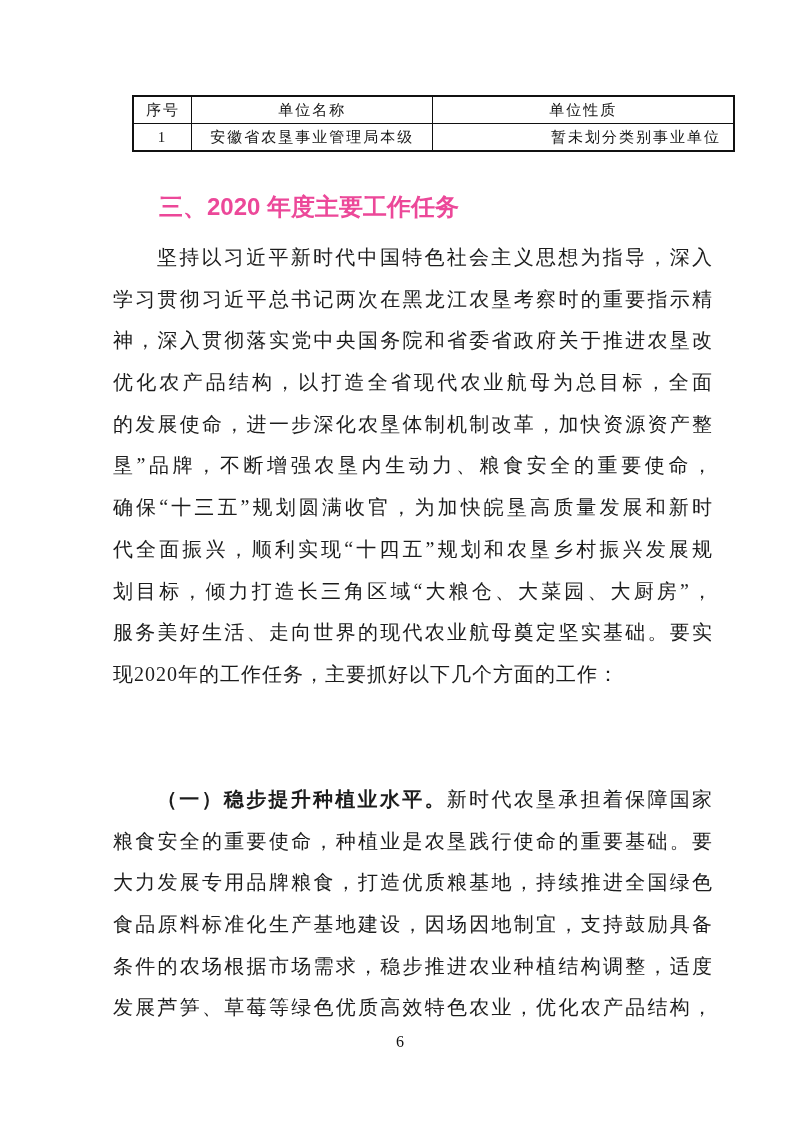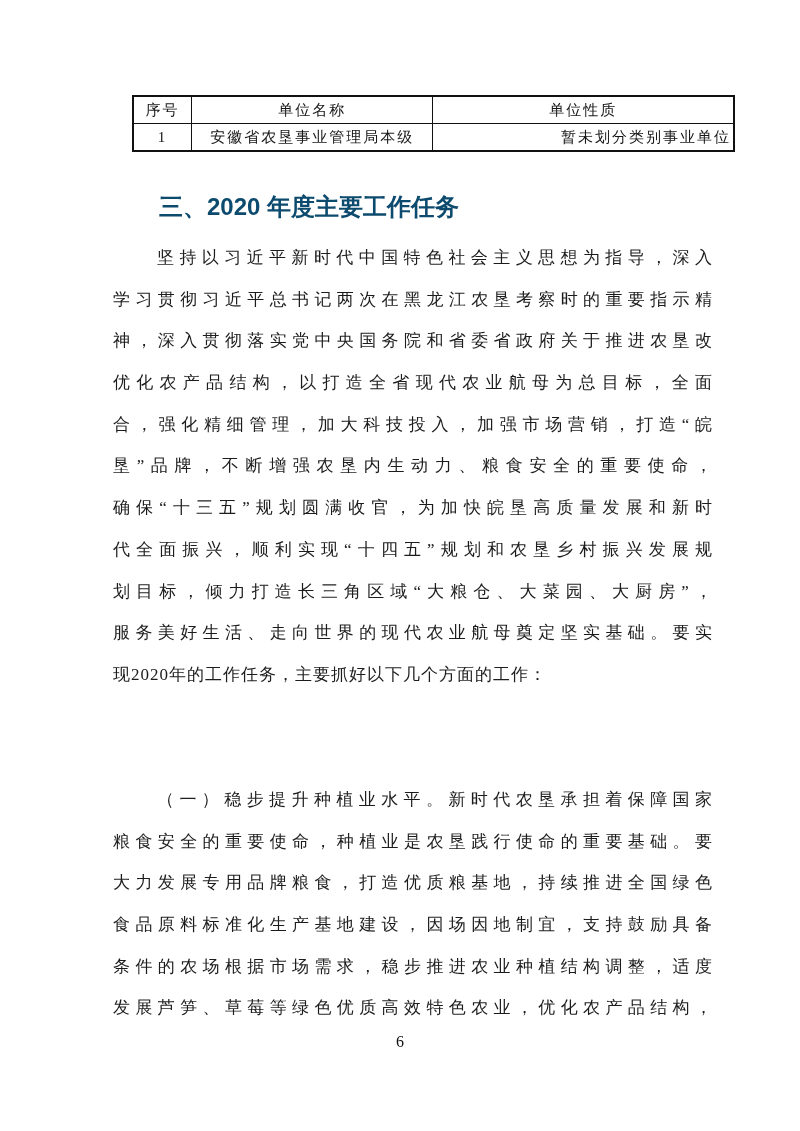--- a/index.html
+++ b/index.html
@@ -25,21 +25,21 @@
     width: 603px;
     border-collapse: collapse;
     table-layout: fixed;
     border: 2px solid #111;
     font-size: 15px;
     color: #161616;
   }
   table.unit-table td, table.unit-table th {
     border: 1px solid #111;
     height: 26px;
-    padding: 0 2px;
+    padding: 0 12px;
     font-weight: normal;
     letter-spacing: 2px;
     overflow: hidden;
     white-space: nowrap;
   }
   .col-no      { width: 58px;  text-align: center; }
   .col-name    { width: 239px; text-align: center; }
   .col-nature  { width: 298px; text-align: center; }
   td.cell-no   { text-align: center; }
   td.cell-name { text-align: center; }
@@ -48,44 +48,44 @@
   
   .section-heading {
     position: absolute;
     left: 113px;
     top: 191px;
     width: 599px;
     text-indent: 46px;
     font-family: "Liberation Sans", "DejaVu Sans", sans-serif;
     font-size: 24px;
     font-weight: bold;
-    color: #0c4a6e;
+    color: #ec4899;
     line-height: 32px;
     white-space: nowrap;
   }
 
   
   .para {
     position: absolute;
     left: 113px;
     width: 599px;
-    font-size: 17px;
+    font-size: 20px;
     color: #1c1c1c;
   }
   .para .line {
     height: 41.7px;
     line-height: 41.7px;
     text-align: justify;
     text-align-last: justify;
     white-space: nowrap;
     overflow: hidden;
   }
   .para .line.indent { text-indent: 44px; }
   .para .line.short  { text-align-last: left; letter-spacing: 1px; }
-  .para .line b { font-weight: normal; }
+  .para .line b { font-weight: bold; }
   #para-0 { top: 237px; }
   #para-1 { top: 779px; }
 
   
   .footer {
     position: absolute;
     left: 0;
     top: 1033px;
     width: 800px;
     text-align: center;
@@ -118,21 +118,21 @@
   </tbody>
     </table>
 
   <div class="section-heading">三、2020 年度主要工作任务</div>
 
   <div class="para" id="para-0">
       <div class="line indent">坚持以习近平新时代中国特色社会主义思想为指导，深入</div>
       <div class="line">学习贯彻习近平总书记两次在黑龙江农垦考察时的重要指示精</div>
       <div class="line">神，深入贯彻落实党中央国务院和省委省政府关于推进农垦改</div>
       <div class="line">优化农产品结构，以打造全省现代农业航母为总目标，全面</div>
-      <div class="line">合，强化精细管理，加大科技投入，加强市场营销，打造“皖</div>
+      <div class="line">的发展使命，进一步深化农垦体制机制改革，加快资源资产整</div>
       <div class="line">垦”品牌，不断增强农垦内生动力、粮食安全的重要使命，</div>
       <div class="line">确保“十三五”规划圆满收官，为加快皖垦高质量发展和新时</div>
       <div class="line">代全面振兴，顺利实现“十四五”规划和农垦乡村振兴发展规</div>
       <div class="line">划目标，倾力打造长三角区域“大粮仓、大菜园、大厨房”，</div>
       <div class="line">服务美好生活、走向世界的现代农业航母奠定坚实基础。要实</div>
       <div class="line short">现2020年的工作任务，主要抓好以下几个方面的工作：</div>
     </div>
 
   <div class="para" id="para-1">
       <div class="line indent"><b>（一）稳步提升种植业水平。</b><span>新时代农垦承担着保障国家</span></div>

